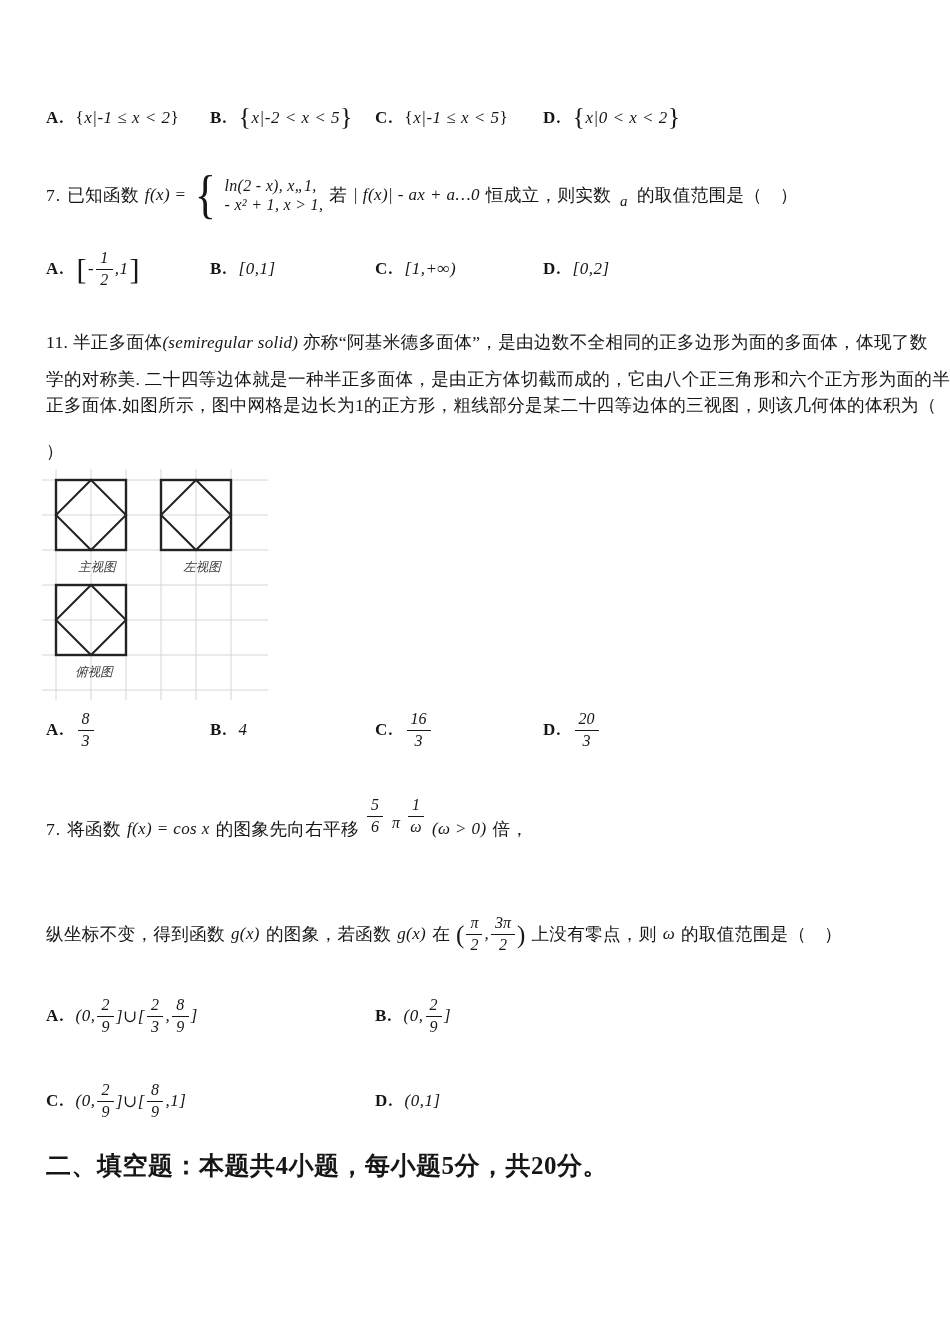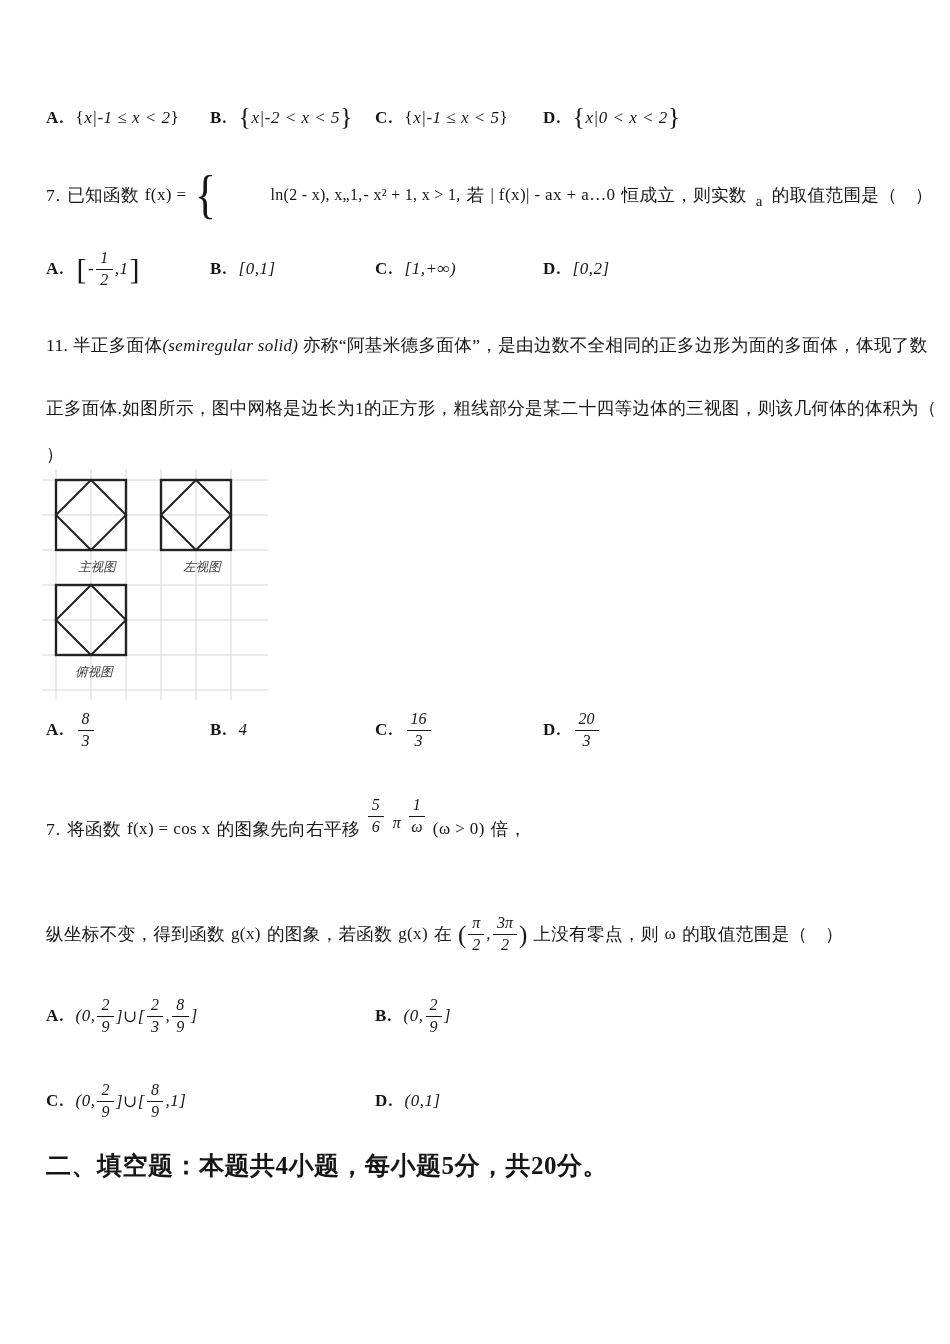--- a/index.html
+++ b/index.html
@@ -3,42 +3,42 @@
 <meta charset="utf-8">
 <style>
   html,body { margin:0; padding:0; background:#888; }
   .page {
     position:relative; width:950px; height:1344px; margin:0 auto;
     background:#ffffff; color:#161616; overflow:hidden;
     font-family:"Liberation Serif","DejaVu Serif",serif;
   }
   .zh { font-size:17.6px; letter-spacing:0.3px; }
   .qnum { font-size:17.6px; letter-spacing:1px; }
-  .math { font-size:17px; letter-spacing:0.4px; }
+  .math { font-style:italic; font-size:17px; letter-spacing:0.4px; }
   .en { font-style:italic; font-size:17px; }
   .qline { position:absolute; left:46px; display:flex; align-items:center; gap:6px; white-space:nowrap; }
-  .para { position:absolute; left:46px; width:874px; font-size:17.6px; line-height:33px; letter-spacing:0.3px; white-space:nowrap; }
+  .para { position:absolute; left:46px; width:874px; font-size:17.6px; line-height:26px; letter-spacing:0.3px; white-space:nowrap; }
 
   .optrow { position:absolute; left:0; width:950px; }
   .opt { position:absolute; top:0; height:100%; display:flex; align-items:center; white-space:nowrap; }
   .c1 { left:46px; } .c2 { left:210px; } .c3 { left:375px; } .c4 { left:543px; }
   .olabel { font-weight:700; font-size:17px; margin-right:11px; letter-spacing:1px; }
   .omath { font-style:italic; font-size:17px; display:inline-flex; align-items:center; letter-spacing:0.5px; }
 
   .frac { display:inline-flex; flex-direction:column; align-items:center; font-style:italic;
           font-size:16px; line-height:1.18; vertical-align:middle; margin:0 2px; }
   .frac .num { display:block; padding:0 4px 1px; border-bottom:1.4px solid #161616; }
   .frac .den { display:block; padding-top:1px; }
 
   .delim { font-style:normal; }
   .bigd { font-style:normal; font-size:26px; font-weight:400; line-height:1; position:relative; top:-1px; }
   .delim2 { font-style:normal; font-size:30px; font-weight:300; line-height:1; margin:0 1px; }
   .bigbrace { font-style:normal; font-size:52px; font-weight:400; line-height:0.9;
               transform:scaleX(0.85); margin-right:1px; }
-  .stack { display:inline-flex; align-items:flex-start; gap:1px;margin-left:46px; }
+  .stack { display:inline-flex; flex-direction:column; align-items:flex-start; gap:1px; }
   .stack .math { font-size:16px; letter-spacing:0.3px; }
   .subvar { position:relative; top:6px; font-size:15px; margin:0 3px; }
   .raised { position:relative; top:-13px; }
   .pi-raised { font-style:italic; position:relative; top:-6px; margin-left:1px; font-size:16px; }
   .bigparen { font-style:normal; font-size:25px; font-weight:300; line-height:1; }
   .ivgroup { display:inline-flex; align-items:center; }
   .section-title { position:absolute; left:46px; font-size:25px; font-weight:700; letter-spacing:0.5px; }
   .diagram { position:absolute; left:40px; top:467px; }
   .vlabel { font-family:"Liberation Serif","DejaVu Serif",serif; font-style:italic; font-size:12.5px; fill:#3c3c3c; text-anchor:middle; }
 </style>
@@ -121,20 +121,23 @@
       <span class="omath">[1,+∞)</span>
     </div>
     <div class="opt c4">
       <span class="olabel">D.</span>
       <span class="omath">[0,2]</span>
     </div>
   </div>
 
   <div class="para" style="top:329px">
     <span class="zh">11. 半正多面体</span><span class="en">(semiregular solid)</span><span class="zh"> 亦称“阿基米德多面体”，是由边数不全相同的正多边形为面的多面体，体现了数</span>
+  </div>
+  <div class="para" style="top:366px">
+    <span class="zh">学的对称美. 二十四等边体就是一种半正多面体，是由正方体切截而成的，它由八个正三角形和六个正方形为面的半</span>
   </div>
   <div class="para" style="top:392px">
     <span class="zh">正多面体.如图所示，图中网格是边长为1的正方形，粗线部分是某二十四等边体的三视图，则该几何体的体积为（</span>
   </div>
   <div class="para" style="top:438px">
     <span class="zh">）</span>
   </div>
 
   <svg class="diagram" width="230" height="235" viewBox="0 0 230 235">
     <g stroke="#d6d6d6" stroke-width="1">

